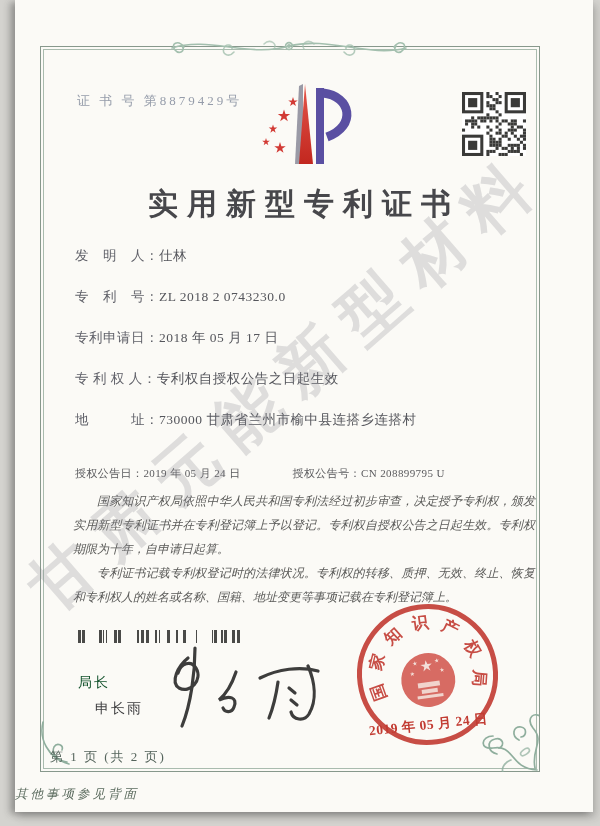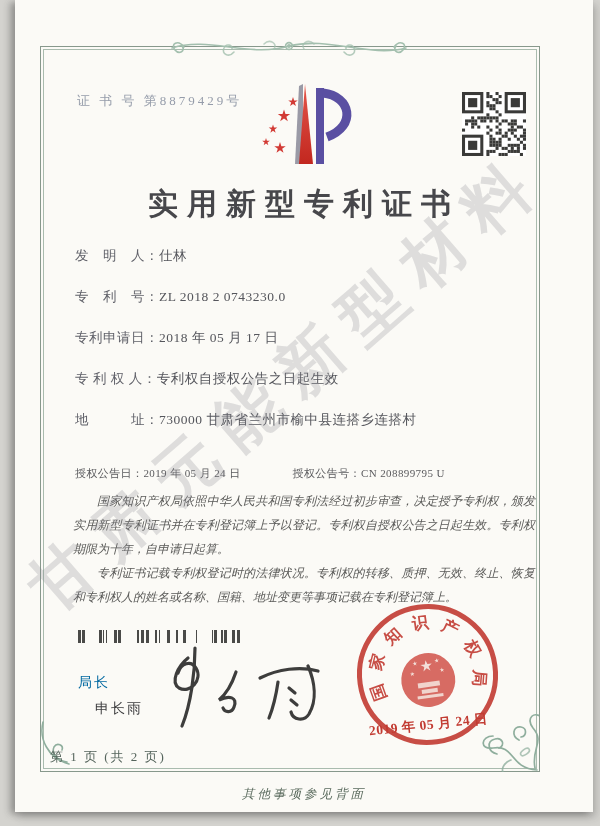--- a/index.html
+++ b/index.html
@@ -18,29 +18,29 @@
     font-size:13.5px;color:#5b5b5e;}
   .frow{white-space:nowrap;letter-spacing:.5px;}
   .flabel{color:#61626a;}
   .fvalue{color:#55565c;}
   .grant{position:absolute;left:60px;top:466px;width:460px;display:flex;gap:52px;font-size:11px;
     color:#5b5b5e;white-space:nowrap;letter-spacing:.4px;}
   .paras{position:absolute;left:58px;top:489px;width:462px;font-size:12px;line-height:24px;
     color:#5a5a58;font-style:italic;text-align:justify;}
   .paras p{margin:0;text-indent:2em;}
   .barcode{position:absolute;left:60px;top:630px;width:170px;height:13px;}
-  .commissioner-title{position:absolute;left:63px;top:674px;font-size:14px;color:#0369a1;letter-spacing:2px;}
+  .commissioner-title{position:absolute;left:63px;top:674px;font-size:14px;color:#14532d;letter-spacing:2px;}
   .commissioner-name{position:absolute;left:80px;top:700px;font-size:14px;color:#3c3c3e;letter-spacing:2px;}
   .signature{position:absolute;left:135px;top:642px;width:190px;height:88px;}
   .seal{position:absolute;left:330px;top:592px;width:165px;height:165px;z-index:7;}
   .seal-date{position:absolute;left:336px;top:716px;width:155px;text-align:center;font-size:13.5px;
     font-weight:bold;color:#c23b32;transform:rotate(-6deg);z-index:8;letter-spacing:.5px;}
   .page-footer{position:absolute;left:0;right:0;top:748px;font-size:13px;
     color:#55645c;letter-spacing:2px;margin-left:35px;}
-  .reverse-note{position:absolute;left:0;right:0;top:786px;text-align:center;font-size:12.5px;
+  .reverse-note{position:absolute;left:0;right:0;top:786px;font-size:12.5px;
     font-style:italic;color:#5c6c5f;letter-spacing:3px;}
   .watermark{position:absolute;left:-5px;top:565px;transform:rotate(-41deg);transform-origin:left top;
     font-size:64px;font-weight:bold;letter-spacing:18px;white-space:nowrap;color:rgba(128,131,137,.24);
     z-index:6;pointer-events:none;}
   .ornament-top{position:absolute;left:149px;top:34px;width:250px;height:26px;}
   .flourish-br{position:absolute;left:452px;top:690px;width:72px;height:82px;}
   .flourish-bl{position:absolute;left:22px;top:716px;width:40px;height:52px;}
   .content{position:relative;z-index:4;width:100%;height:100%;}
 </style>
 </head>

